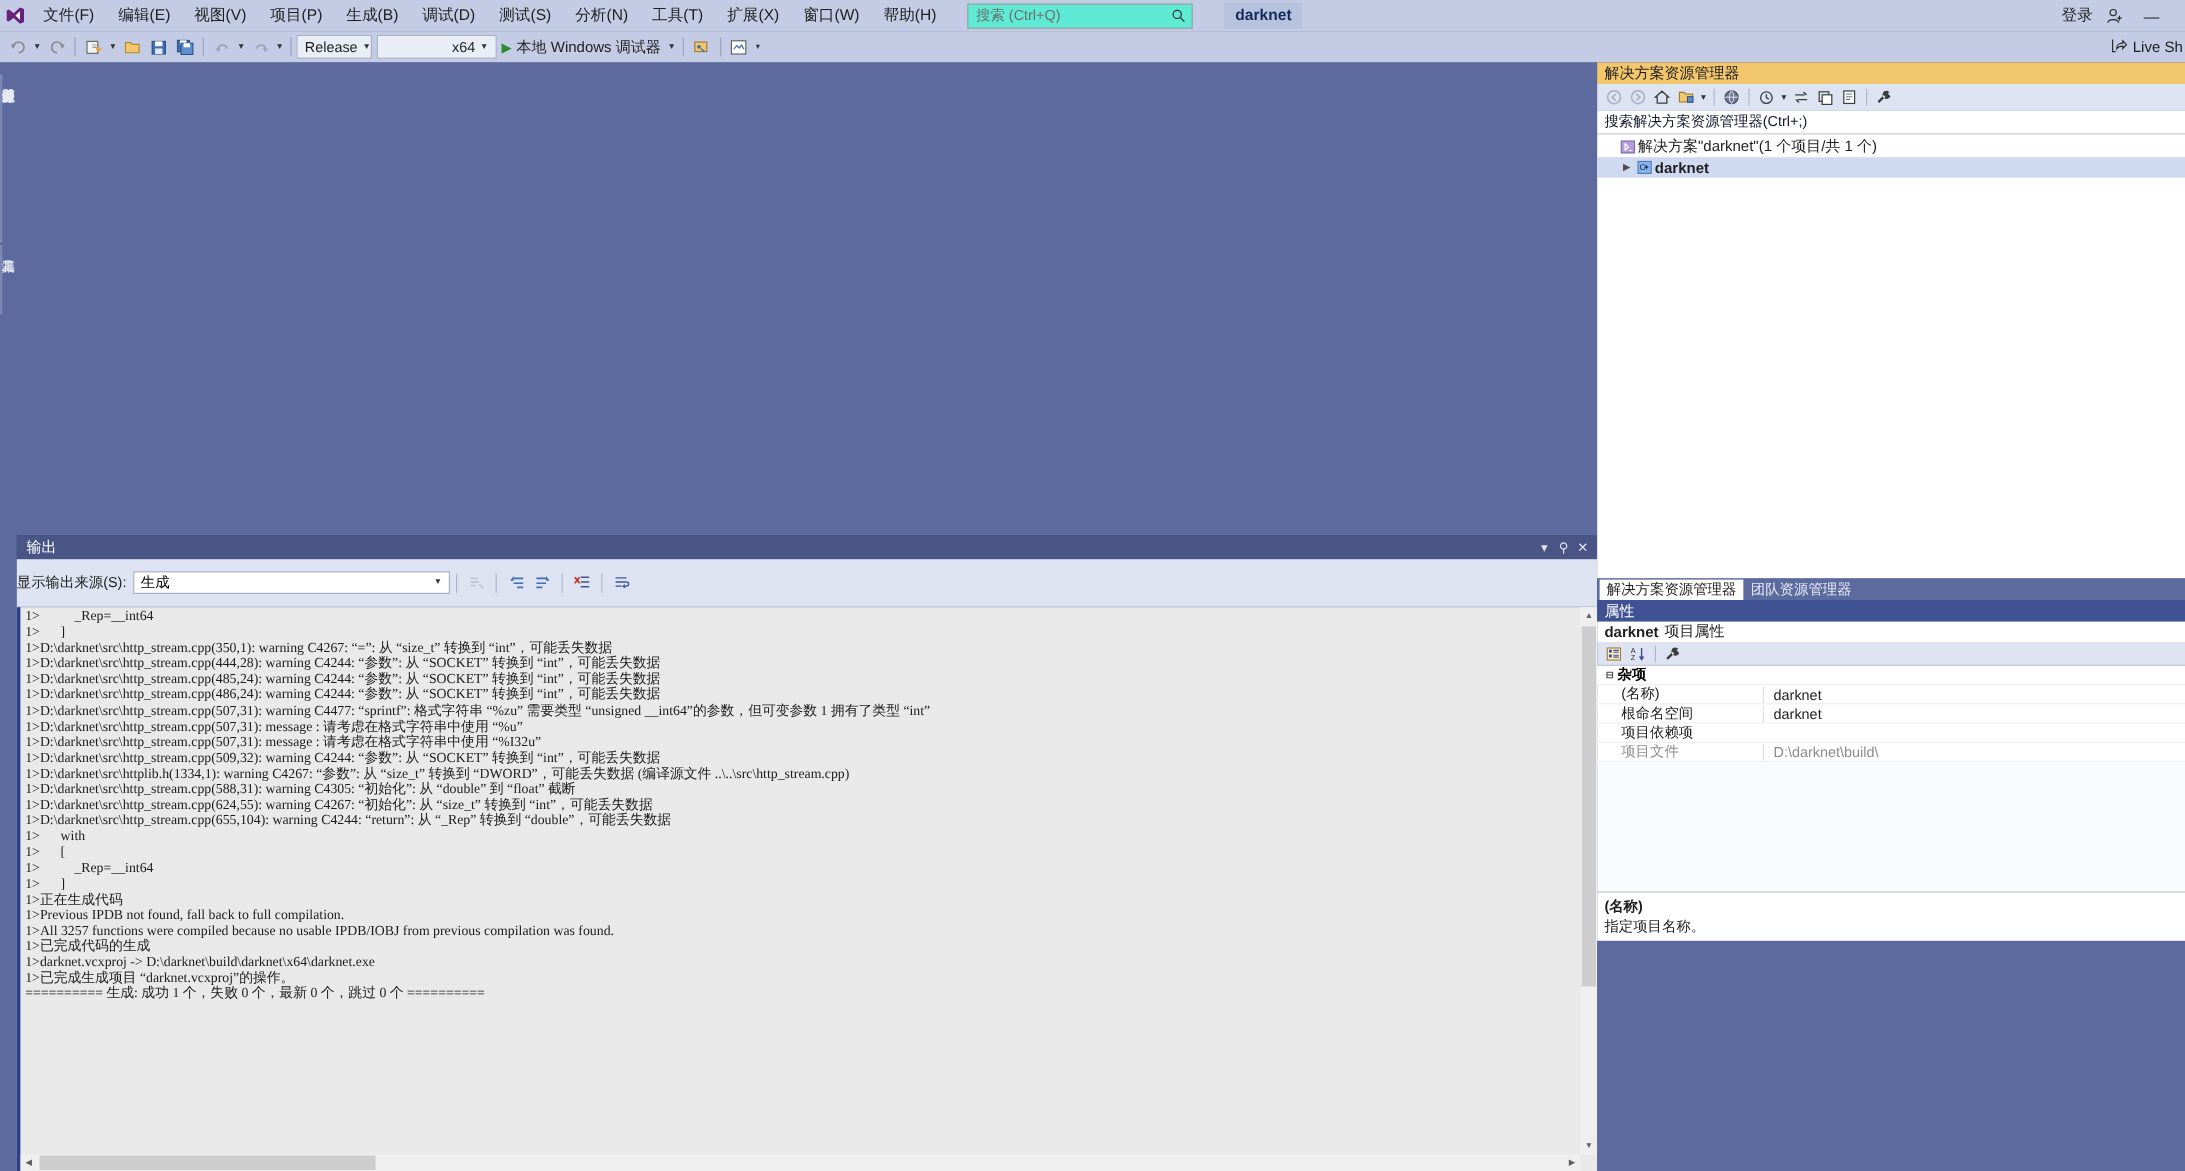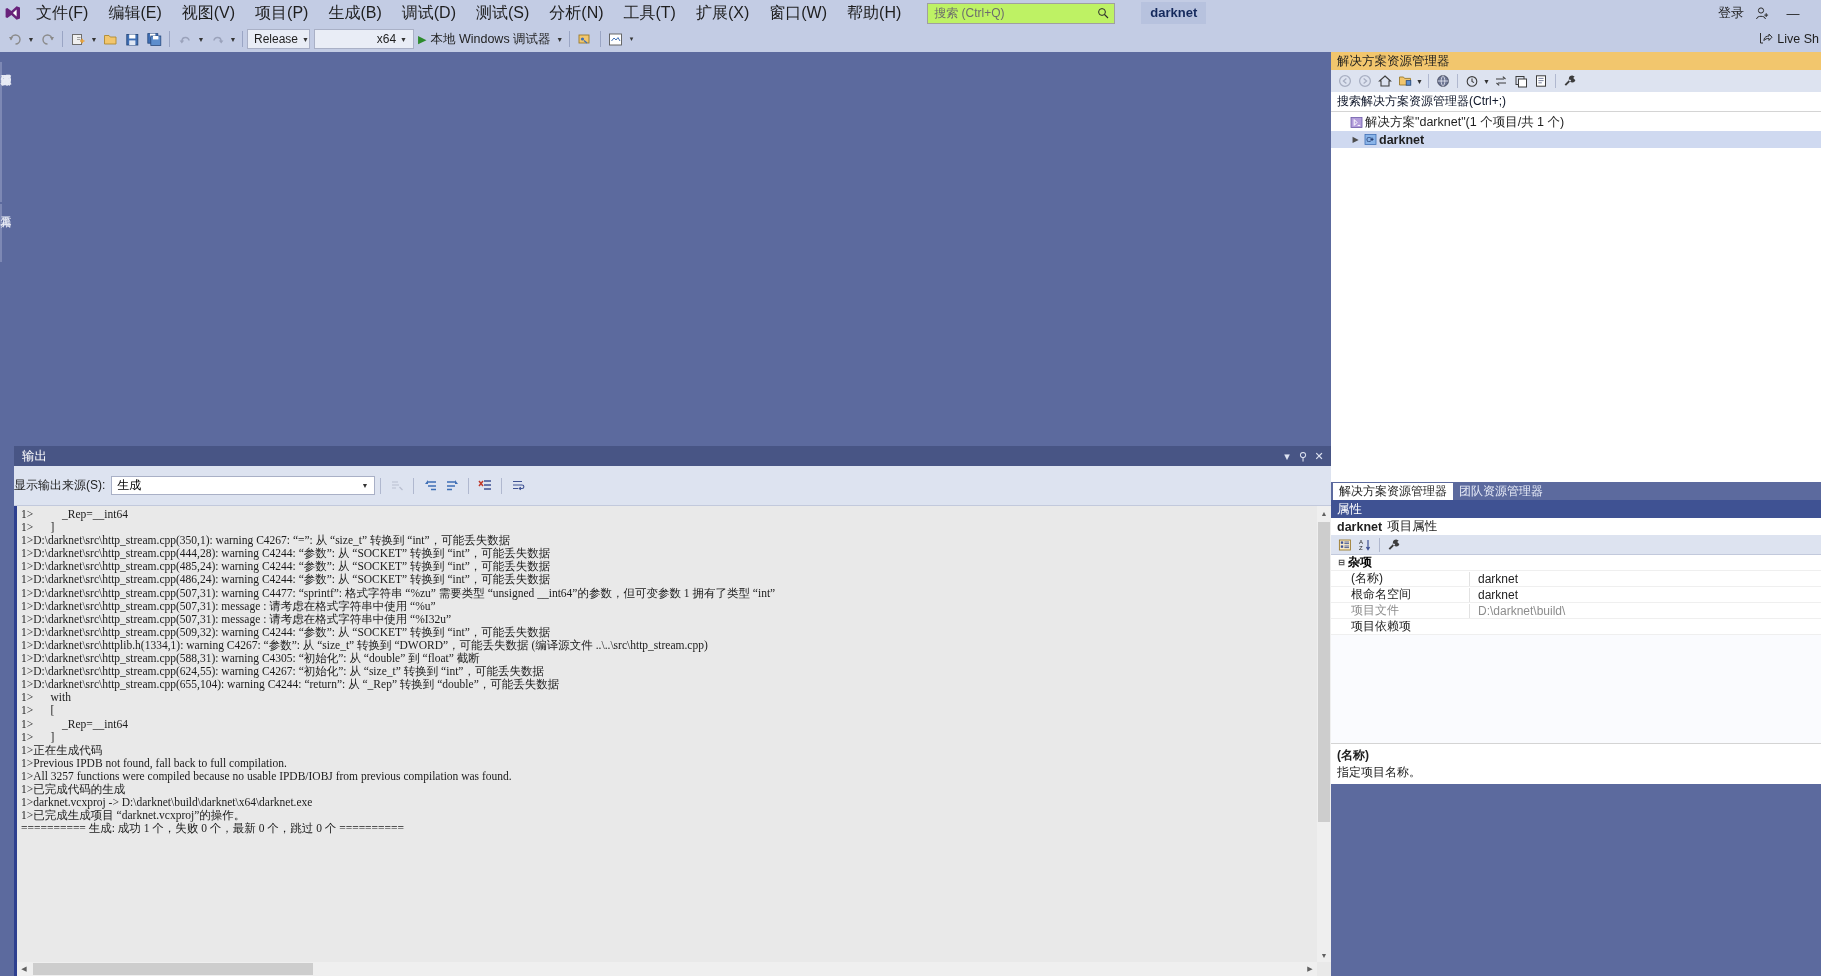--- a/index.html
+++ b/index.html
@@ -16,25 +16,25 @@
 
   
   .titlebar {
     position:absolute; left:0; top:0; width:1821px; height:26px;
     background:#c3cce4; display:flex; align-items:center;
   }
   .vs-logo { width:26px; height:26px; display:flex; align-items:center; justify-content:center; }
   .vs-logo svg { display:block; }
   .menu { display:flex; align-items:center; height:26px; }
   .menu-item {
-    padding:4px 10px; font-size:16px; color:#1e1e1e; white-space:nowrap;
+    padding:4px 10px; font-size:13px; color:#1e1e1e; white-space:nowrap;
     line-height:16px; cursor:default;
   }
   .search-box {
-    margin-left:16px; width:188px; height:21px; background:#bef264;
+    margin-left:16px; width:188px; height:21px; background:#5eead4;
     border:1px solid #a0a0a0; display:flex; align-items:center;
     padding:0 4px 0 6px; position:relative;
   }
   .search-box .ph { font-size:12px; color:#6d6d6d; flex:1; line-height:18px; }
   .search-ico { width:14px; height:14px; display:flex; align-items:center; justify-content:center; }
   .proj-chip {
     margin-left:26px; font-size:13px; font-weight:bold; color:#14295c;
     background:#b7c2de; padding:3px 9px; line-height:16px;
   }
   .title-right { margin-left:auto; display:flex; align-items:center; padding-right:6px; }
@@ -612,26 +612,26 @@
         </div>
         <div class="prow">
           <span class="k">(名称)</span>
           <span class="v">darknet</span>
         </div>
         <div class="prow">
           <span class="k">根命名空间</span>
           <span class="v">darknet</span>
         </div>
         <div class="prow">
+          <span class="k">项目依赖项</span>
+          <span class="v"></span>
+        </div>
+        <div class="prow">
           <span class="k dim">项目文件</span>
           <span class="v dim">D:\darknet\build\</span>
-        </div>
-        <div class="prow">
-          <span class="k">项目依赖项</span>
-          <span class="v"></span>
         </div>
       </div>
     <div class="prop-fill" style="height:108px;"></div>
 
     <div class="prop-desc">
       <div class="n">(名称)</div>
       <div class="d">指定项目名称。</div>
     </div>
   </div>
 

